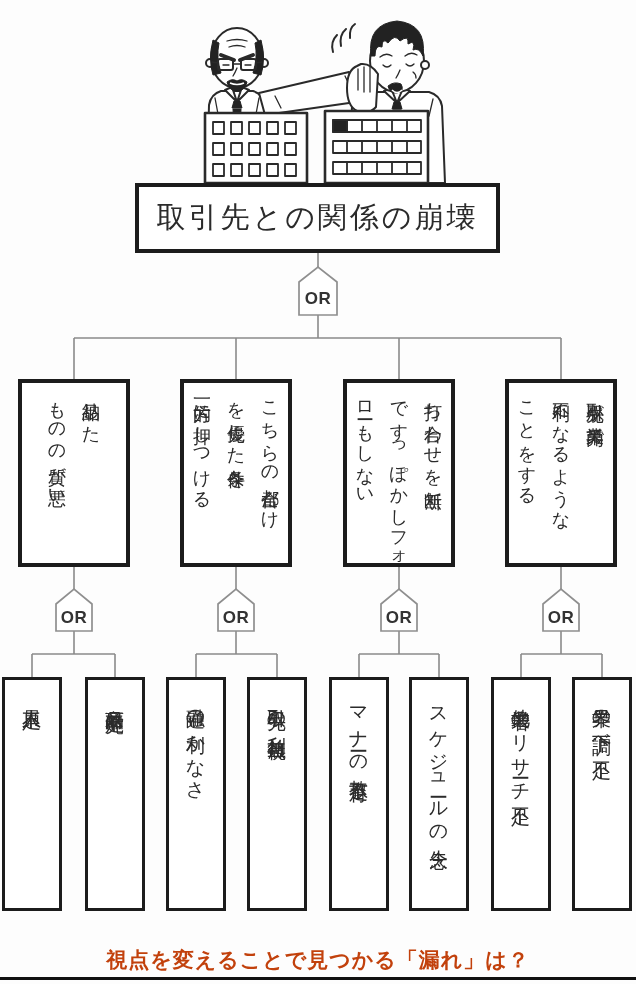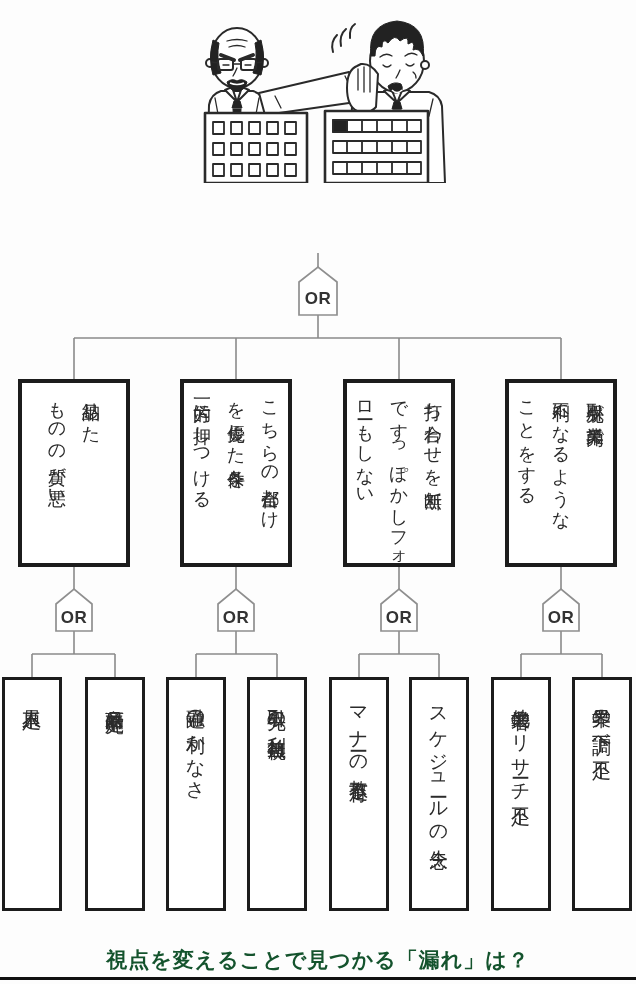--- a/index.html
+++ b/index.html
@@ -48,21 +48,21 @@
     white-space:pre-line;
     font-size:18px;letter-spacing:1px;line-height:34px;
     color:#2b2b2b;
   }
   .leaf-box .vtext{font-size:19px;letter-spacing:1.5px;line-height:1;}
   .b1{left:18px;} .b2{left:180px;} .b3{left:343px;} .b4{left:505px;}
   .l1{left:2px;} .l2{left:85px;} .l3{left:166px;} .l4{left:247px;}
   .l5{left:329px;} .l6{left:409px;} .l7{left:491px;} .l8{left:572px;}
   .caption{
     position:absolute;left:0;top:946px;width:636px;z-index:2;
-    text-align:center;font-weight:bold;font-size:21px;color:#14532d;
+    text-align:center;font-weight:bold;font-size:21px;color:#c2410c;
     letter-spacing:1px;
   }
   .bottom-rule{
     position:absolute;left:0;top:977px;width:636px;height:3px;
     background:#111;z-index:2;
   }
   .illu-stroke{fill:none;stroke:#2a2a2a;stroke-width:2;stroke-linecap:round;stroke-linejoin:round;}
   .illu-white{fill:#fff;stroke:#2a2a2a;stroke-width:2;stroke-linejoin:round;}
   .illu-black{fill:#222;stroke:#222;stroke-width:1;stroke-linejoin:round;}
   .illu-thin{fill:none;stroke:#2a2a2a;stroke-width:1.3;stroke-linecap:round;}
@@ -197,20 +197,23 @@
       <rect x="148" y="118" width="88" height="12"></rect>
       <rect x="148" y="139" width="88" height="12"></rect>
       <rect x="148" y="160" width="88" height="12"></rect>
       <path d="M162,118 V130 M177,118 V130 M192,118 V130 M207,118 V130 M222,118 V130"></path>
       <path d="M162,139 V151 M177,139 V151 M192,139 V151 M207,139 V151 M222,139 V151"></path>
       <path d="M162,160 V172 M177,160 V172 M192,160 V172 M207,160 V172 M222,160 V172"></path>
       <rect x="148" y="118" width="14" height="12" fill="#222"></rect>
     </g>
   </svg>
 
+  <div class="node root-box">
+    <span>取引先との関係の崩壊</span>
+  </div>
 
   <div class="node branch-box b1">
     <span class="vtext">納品した
 ものの質が悪い</span>
   </div>
   <div class="node branch-box b2">
     <span class="vtext">こちらの都合だけ
 を優先した条件を
 一方的に押しつける</span>
   </div>

